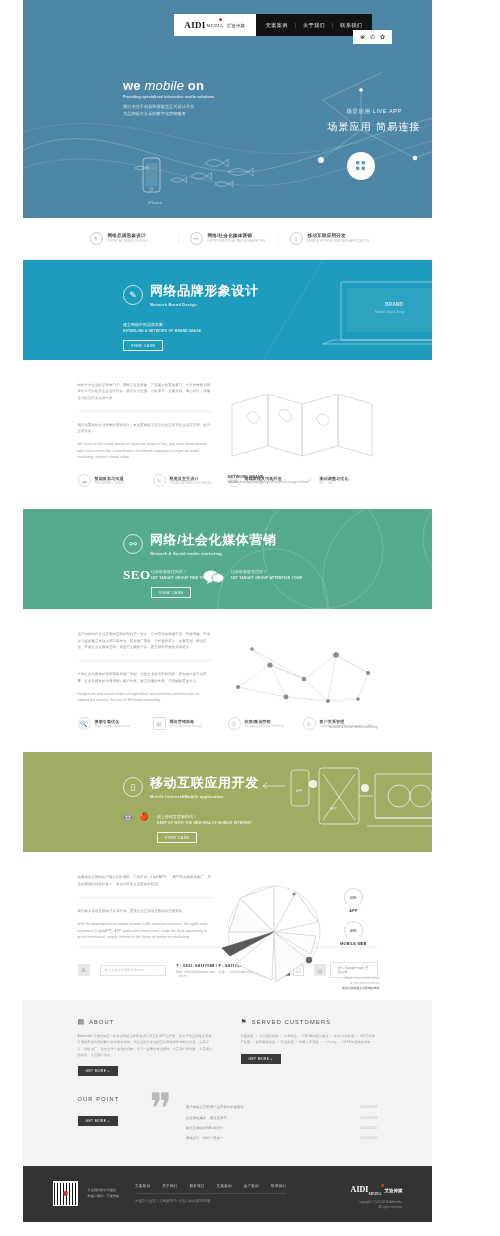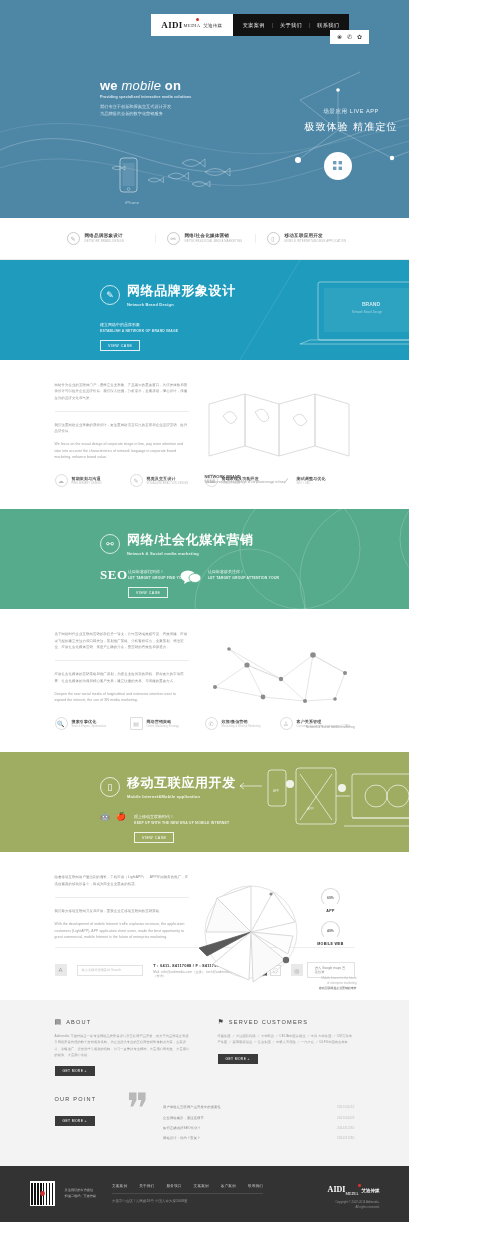--- a/index.html
+++ b/index.html
@@ -2,21 +2,21 @@
 <html><head>
 <meta charset="utf-8">
 <style>
   * { box-sizing: border-box; margin:0; padding:0; }
   body {
     width:500px; height:1236px;
     font-family:"Liberation Sans", sans-serif;
     background:#fff; overflow:hidden;
     -webkit-font-smoothing:antialiased;
   }
-  .page { width:409px; position:relative; }
+  .page { width:409px; position:relative;margin-left:23px; }
 
   
   .hero { background:#4e87a6; height:218px; position:relative; overflow:hidden; }
   .hero-waves { position:absolute; inset:0; pointer-events:none; }
   .topbar { position:absolute; top:14px; left:0; width:500px; height:22px; display:flex; justify-content:center; }
   .logo-box { background:#fff; width:82px; height:22px; display:flex; align-items:center; justify-content:center; position:relative; }
   .logo-aidi { font-family:"Liberation Serif", serif; font-size:9px; letter-spacing:.3px; color:#1a1a1a; font-weight:700; }
   .logo-media { font-family:"Liberation Serif", serif; font-size:4.5px; letter-spacing:.4px; color:#333; margin-left:1px; }
   .logo-cn { font-size:4.5px; color:#333; margin-left:3px; letter-spacing:.2px; }
   .logo-dot { position:absolute; width:3px; height:3px; border-radius:50%; background:#d0322e; top:4px; left:45px; }
@@ -210,21 +210,21 @@
       <h1><span>we </span><em>mobile</em><span> on</span></h1>
       <div class="en">Providing specialized interactive media solutions</div>
       <div class="cn">
         <div>我们专注于创新和探索交互式设计开发</div>
         <div>为品牌提供全新的数字化营销服务</div>
       </div>
     </div>
 
     <div class="hero-right">
       <div class="sub"><span>场景应用</span> <b>LIVE APP</b></div>
-      <div class="main">极致体验  精准定位</div>
+      <div class="main">场景应用  简易连接</div>
     </div>
     <div class="phone-label">iPhone</div>
   </section>
 
   <section class="strip">
     <div class="strip-inner">
       <div class="strip-item">
         <div class="strip-ic">✎</div>
         <div>
           <div class="strip-t">网络品牌形象设计</div>

